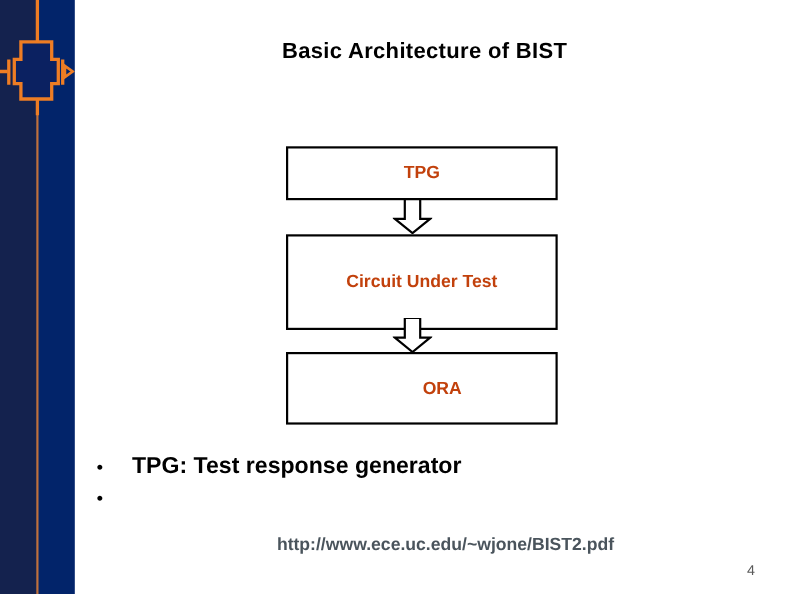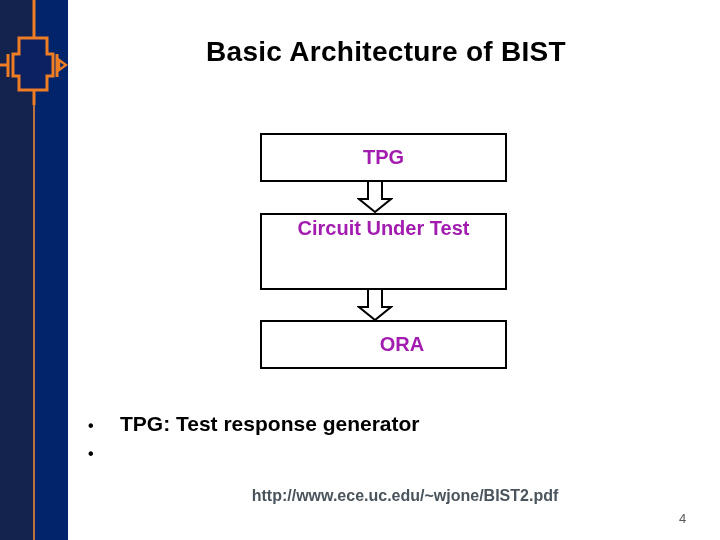--- a/index.html
+++ b/index.html
@@ -14,36 +14,36 @@
   
   .sidebar { position: absolute; left: 0; top: 0; width: 68px; height: 540px; background: #02246a; }
   .sidebar-left { position: absolute; left: 0; top: 0; width: 33px; height: 540px; background: #14224e; }
   .sidebar-line { position: absolute; left: 33px; top: 0; width: 2px; height: 540px; background: #c0703a; }
   .logo-svg { position: absolute; left: 0; top: 0; }
 
   
   .title {
     position: absolute; left: 68px; top: 36px; width: 636px;
     text-align: center;
-    font-size: 28px; font-weight: 700; color: #000;
+    font-size: 20px; font-weight: 700; color: #000;
     letter-spacing: 0.3px;
   }
 
   
   .dbox {
     position: absolute; left: 260px; width: 247px;
     border: 2px solid #000; background: #fff;
     box-sizing: border-box;
     display: flex; flex-direction: column; justify-content: center; align-items: center;
-    font-size: 20px; font-weight: 700; color: #a21caf;
+    font-size: 16px; font-weight: 700; color: #c2410c;
     line-height: 27px;
   }
   .box-tpg { top: 133px; height: 49px; }
-  .box-cut { top: 213px; height: 77px; justify-content: space-between; }
-  .box-ora { top: 320px; height: 49px; padding-left: 37px; }
+  .box-cut { top: 213px; height: 87px; }
+  .box-ora { top: 320px; height: 66px; padding-left: 37px; }
   .arrow { position: absolute; left: 357px; }
   .arrow-1 { top: 181px; }
   .arrow-2 { top: 289px; }
 
   
   .bullets {
     position: absolute; left: 88px; top: 412px;
     margin: 0; padding: 0; list-style: none;
     font-size: 21px; font-weight: 700; color: #000;
   }

